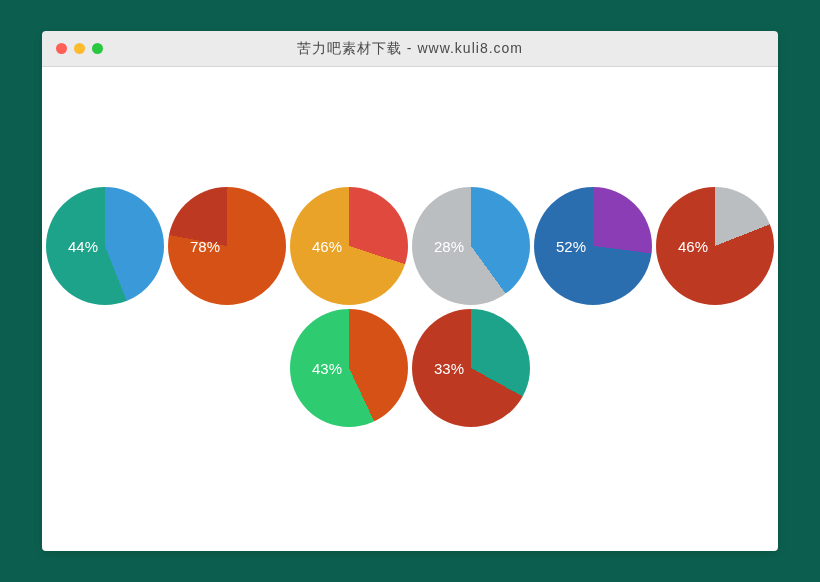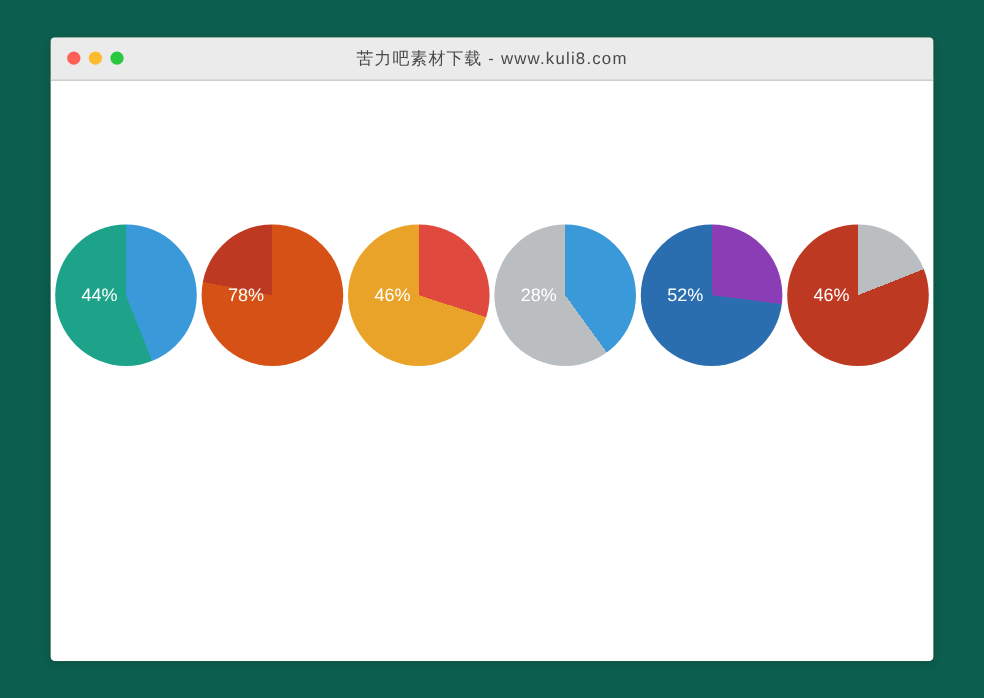--- a/index.html
+++ b/index.html
@@ -112,14 +112,22 @@
       <div class="pie" style="background: conic-gradient(rgb(58, 153, 216) 0deg, rgb(58, 153, 216) 144deg, rgb(186, 190, 192) 144deg, rgb(186, 190, 192) 360deg);">
         <span class="pie-label">28%</span>
       </div>
       <div class="pie" style="background: conic-gradient(rgb(139, 61, 181) 0deg, rgb(139, 61, 181) 97.2deg, rgb(43, 110, 175) 97.2deg, rgb(43, 110, 175) 360deg);">
         <span class="pie-label">52%</span>
       </div>
       <div class="pie" style="background: conic-gradient(rgb(186, 190, 192) 0deg, rgb(186, 190, 192) 68.4deg, rgb(189, 57, 33) 68.4deg, rgb(189, 57, 33) 360deg);">
         <span class="pie-label">46%</span>
       </div>
     </div>
+    <div class="row">
+      <div class="pie" style="background: conic-gradient(rgb(214, 81, 22) 0deg, rgb(214, 81, 22) 154.8deg, rgb(46, 203, 112) 154.8deg, rgb(46, 203, 112) 360deg);">
+        <span class="pie-label">43%</span>
+      </div>
+      <div class="pie" style="background: conic-gradient(rgb(28, 163, 138) 0deg, rgb(28, 163, 138) 118.8deg, rgb(189, 57, 33) 118.8deg, rgb(189, 57, 33) 360deg);">
+        <span class="pie-label">33%</span>
+      </div>
+    </div>
   </div>
 </div>
 
 </body></html>

